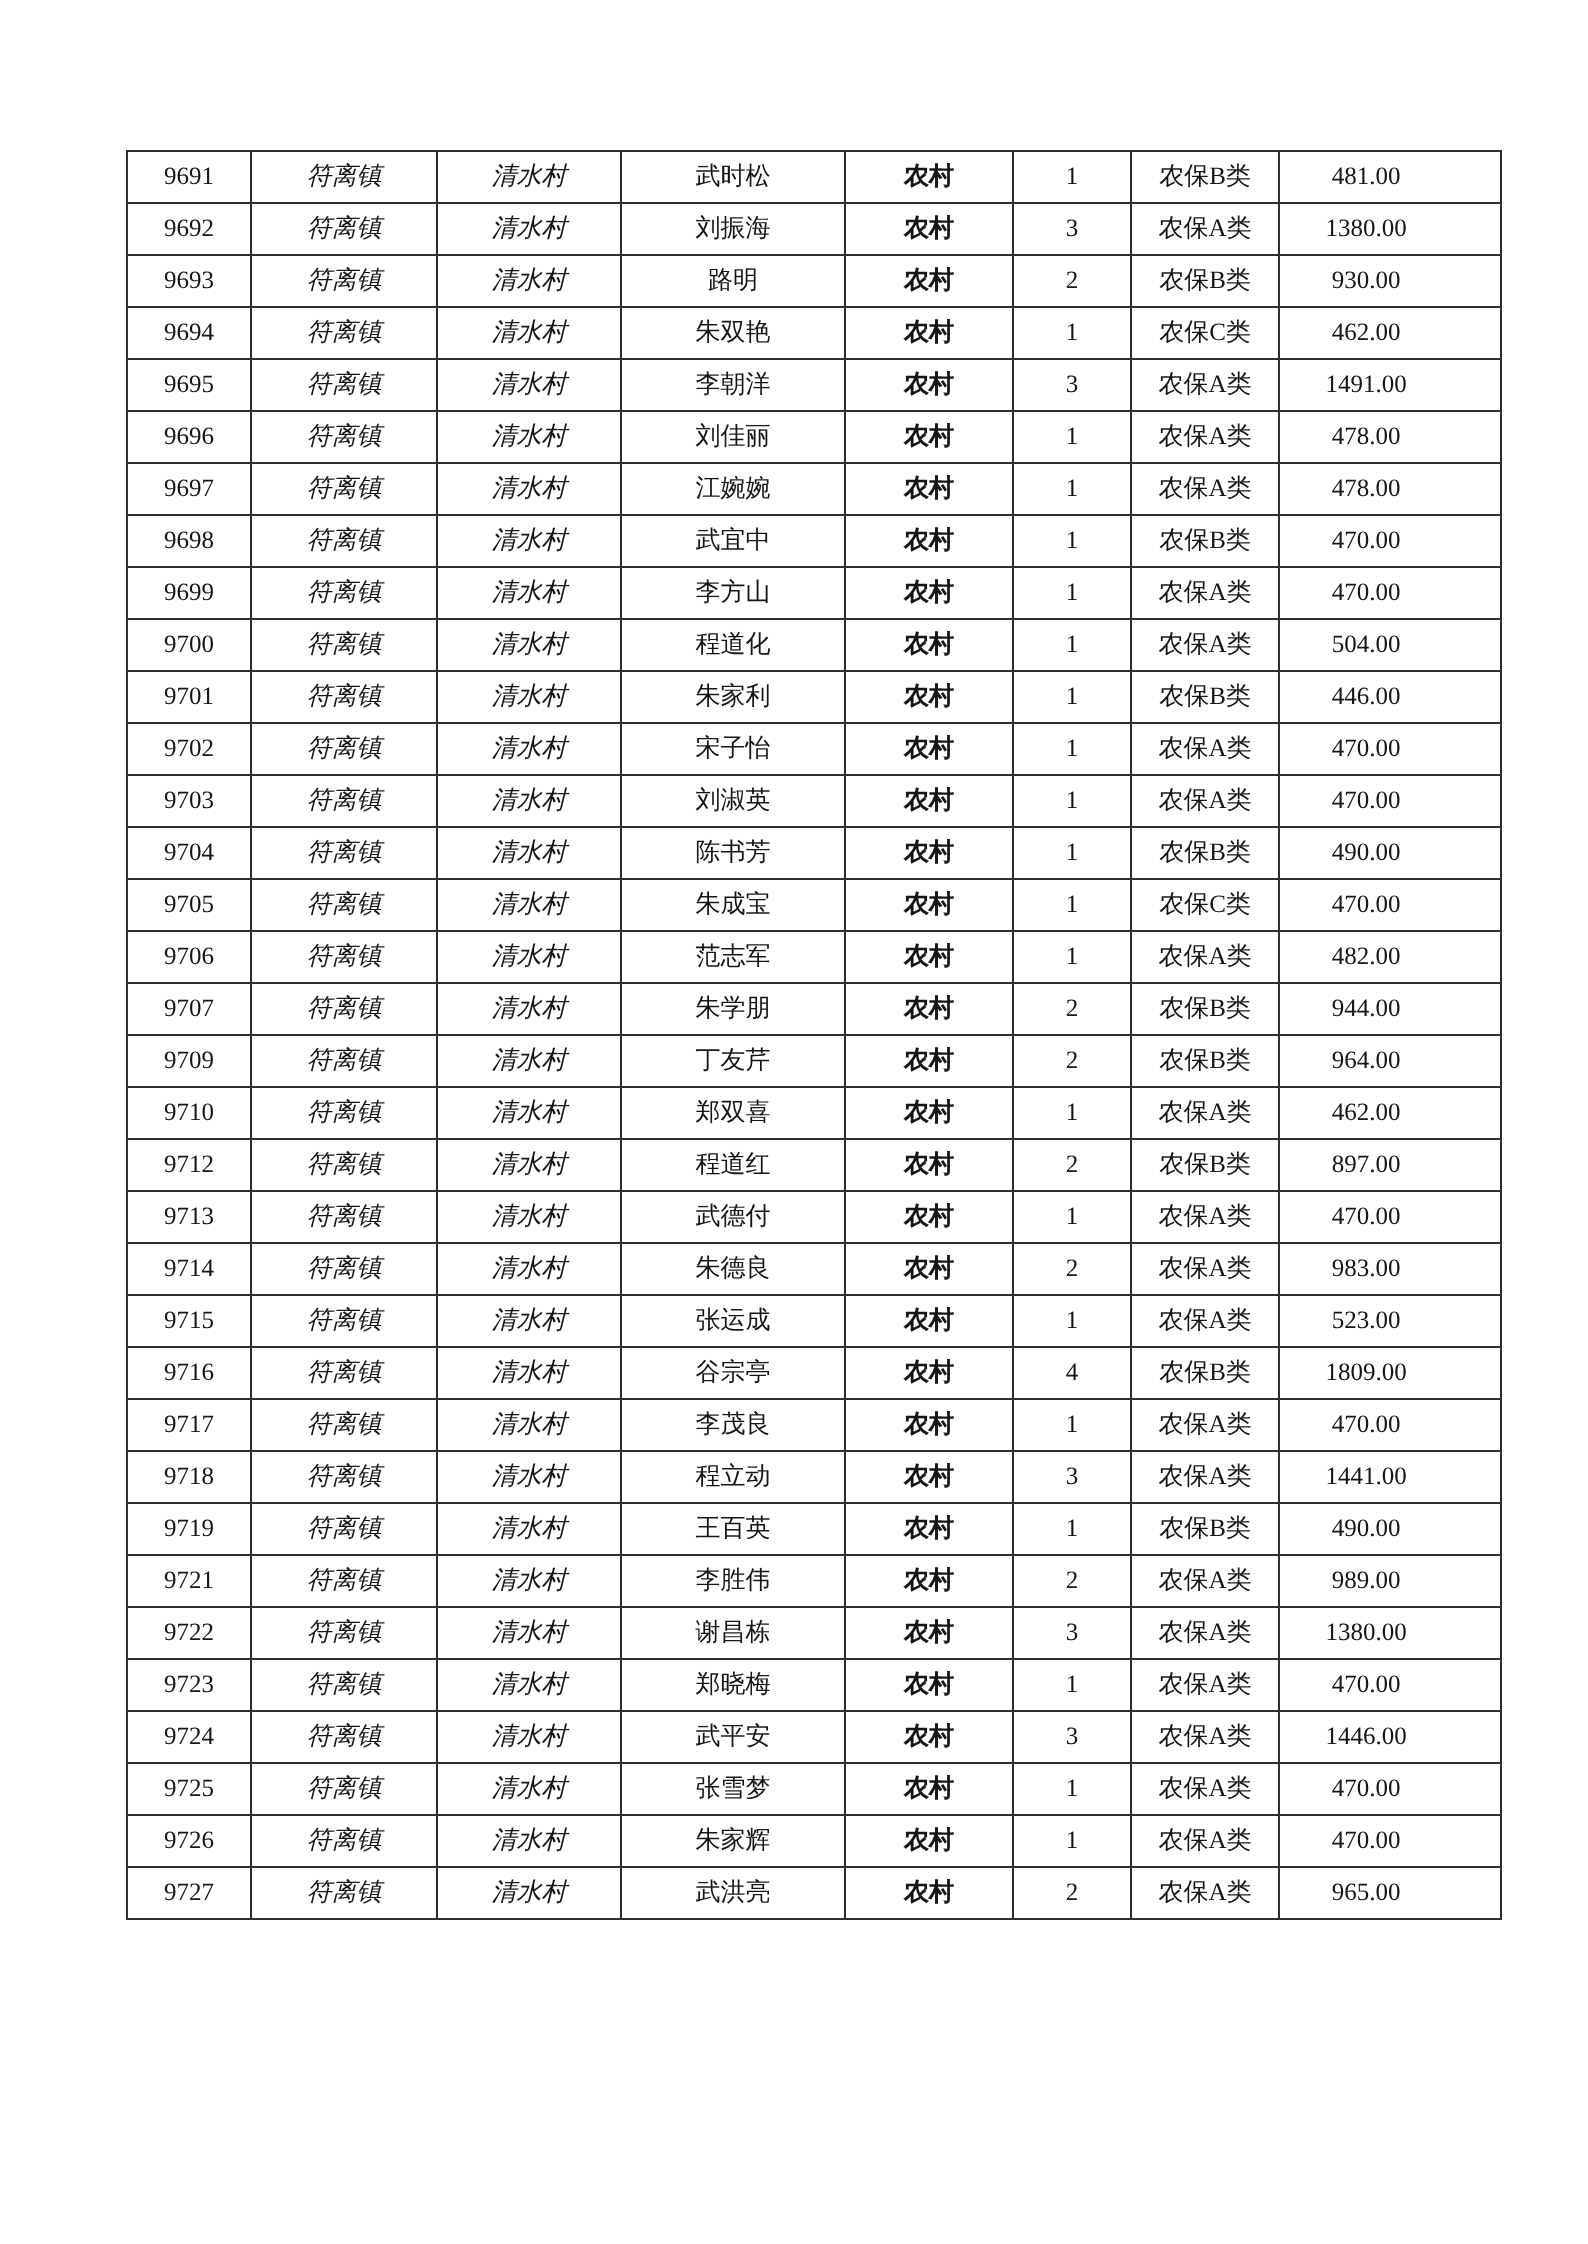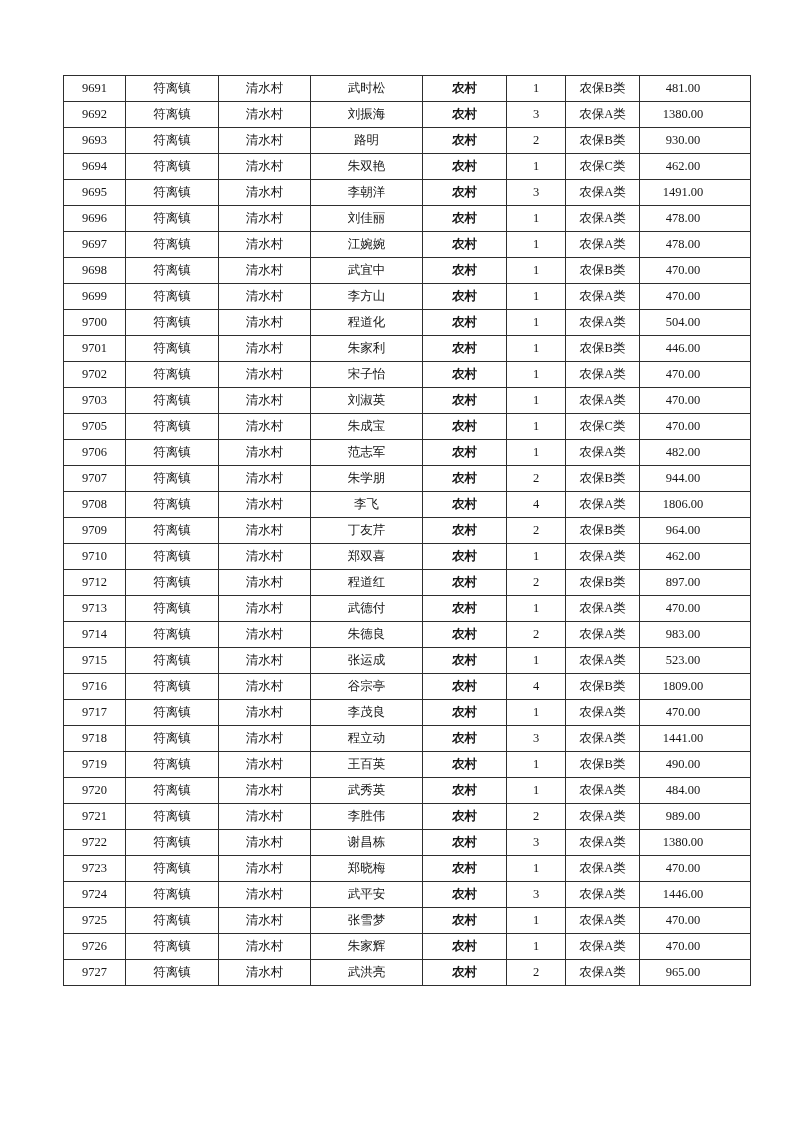--- a/index.html
+++ b/index.html
@@ -29,22 +29,22 @@
     height: 26px;
     font-size: 12.5px;
     line-height: 1;
     color: #151515;
     text-align: center;
     vertical-align: middle;
     white-space: nowrap;
     overflow: hidden;
   }
   .col-id       { width: 62px;  }
-  .col-town     { width: 93px;  }
-  .col-village  { width: 92px;  }
+  .col-town     { width: 93px; font-style: italic;  }
+  .col-village  { width: 92px; font-style: italic;  }
   .col-name     { width: 112px;  }
   .col-type     { width: 84px; font-weight: bold;  }
   .col-count    { width: 59px;  }
   .col-category { width: 74px; margin-left: 24px;  }
   .col-amount   { width: 111px; text-align: right; padding-right: 24px; }
 </style>
 </head>
 <body>
 
 <div class="page">
@@ -184,20 +184,30 @@
           <td class="col-id">9703</td>
           <td class="col-town">符离镇</td>
           <td class="col-village">清水村</td>
           <td class="col-name">刘淑英</td>
           <td class="col-type">农村</td>
           <td class="col-count">1</td>
           <td class="col-category">农保A类</td>
           <td class="col-amount">470.00</td>
         </tr>
         <tr>
+          <td class="col-id">9704</td>
+          <td class="col-town">符离镇</td>
+          <td class="col-village">清水村</td>
+          <td class="col-name">陈书芳</td>
+          <td class="col-type">农村</td>
+          <td class="col-count">1</td>
+          <td class="col-category">农保B类</td>
+          <td class="col-amount">490.00</td>
+        </tr>
+        <tr>
           <td class="col-id">9705</td>
           <td class="col-town">符离镇</td>
           <td class="col-village">清水村</td>
           <td class="col-name">朱成宝</td>
           <td class="col-type">农村</td>
           <td class="col-count">1</td>
           <td class="col-category">农保C类</td>
           <td class="col-amount">470.00</td>
         </tr>
         <tr>
@@ -214,96 +224,86 @@
           <td class="col-id">9707</td>
           <td class="col-town">符离镇</td>
           <td class="col-village">清水村</td>
           <td class="col-name">朱学朋</td>
           <td class="col-type">农村</td>
           <td class="col-count">2</td>
           <td class="col-category">农保B类</td>
           <td class="col-amount">944.00</td>
         </tr>
         <tr>
-          <td class="col-id">9708</td>
-          <td class="col-town">符离镇</td>
-          <td class="col-village">清水村</td>
-          <td class="col-name">李飞</td>
+          <td class="col-id">9709</td>
+          <td class="col-town">符离镇</td>
+          <td class="col-village">清水村</td>
+          <td class="col-name">丁友芹</td>
+          <td class="col-type">农村</td>
+          <td class="col-count">2</td>
+          <td class="col-category">农保B类</td>
+          <td class="col-amount">964.00</td>
+        </tr>
+        <tr>
+          <td class="col-id">9710</td>
+          <td class="col-town">符离镇</td>
+          <td class="col-village">清水村</td>
+          <td class="col-name">郑双喜</td>
+          <td class="col-type">农村</td>
+          <td class="col-count">1</td>
+          <td class="col-category">农保A类</td>
+          <td class="col-amount">462.00</td>
+        </tr>
+        <tr>
+          <td class="col-id">9712</td>
+          <td class="col-town">符离镇</td>
+          <td class="col-village">清水村</td>
+          <td class="col-name">程道红</td>
+          <td class="col-type">农村</td>
+          <td class="col-count">2</td>
+          <td class="col-category">农保B类</td>
+          <td class="col-amount">897.00</td>
+        </tr>
+        <tr>
+          <td class="col-id">9713</td>
+          <td class="col-town">符离镇</td>
+          <td class="col-village">清水村</td>
+          <td class="col-name">武德付</td>
+          <td class="col-type">农村</td>
+          <td class="col-count">1</td>
+          <td class="col-category">农保A类</td>
+          <td class="col-amount">470.00</td>
+        </tr>
+        <tr>
+          <td class="col-id">9714</td>
+          <td class="col-town">符离镇</td>
+          <td class="col-village">清水村</td>
+          <td class="col-name">朱德良</td>
+          <td class="col-type">农村</td>
+          <td class="col-count">2</td>
+          <td class="col-category">农保A类</td>
+          <td class="col-amount">983.00</td>
+        </tr>
+        <tr>
+          <td class="col-id">9715</td>
+          <td class="col-town">符离镇</td>
+          <td class="col-village">清水村</td>
+          <td class="col-name">张运成</td>
+          <td class="col-type">农村</td>
+          <td class="col-count">1</td>
+          <td class="col-category">农保A类</td>
+          <td class="col-amount">523.00</td>
+        </tr>
+        <tr>
+          <td class="col-id">9716</td>
+          <td class="col-town">符离镇</td>
+          <td class="col-village">清水村</td>
+          <td class="col-name">谷宗亭</td>
           <td class="col-type">农村</td>
           <td class="col-count">4</td>
-          <td class="col-category">农保A类</td>
-          <td class="col-amount">1806.00</td>
-        </tr>
-        <tr>
-          <td class="col-id">9709</td>
-          <td class="col-town">符离镇</td>
-          <td class="col-village">清水村</td>
-          <td class="col-name">丁友芹</td>
-          <td class="col-type">农村</td>
-          <td class="col-count">2</td>
-          <td class="col-category">农保B类</td>
-          <td class="col-amount">964.00</td>
-        </tr>
-        <tr>
-          <td class="col-id">9710</td>
-          <td class="col-town">符离镇</td>
-          <td class="col-village">清水村</td>
-          <td class="col-name">郑双喜</td>
-          <td class="col-type">农村</td>
-          <td class="col-count">1</td>
-          <td class="col-category">农保A类</td>
-          <td class="col-amount">462.00</td>
-        </tr>
-        <tr>
-          <td class="col-id">9712</td>
-          <td class="col-town">符离镇</td>
-          <td class="col-village">清水村</td>
-          <td class="col-name">程道红</td>
-          <td class="col-type">农村</td>
-          <td class="col-count">2</td>
-          <td class="col-category">农保B类</td>
-          <td class="col-amount">897.00</td>
-        </tr>
-        <tr>
-          <td class="col-id">9713</td>
-          <td class="col-town">符离镇</td>
-          <td class="col-village">清水村</td>
-          <td class="col-name">武德付</td>
-          <td class="col-type">农村</td>
-          <td class="col-count">1</td>
-          <td class="col-category">农保A类</td>
-          <td class="col-amount">470.00</td>
-        </tr>
-        <tr>
-          <td class="col-id">9714</td>
-          <td class="col-town">符离镇</td>
-          <td class="col-village">清水村</td>
-          <td class="col-name">朱德良</td>
-          <td class="col-type">农村</td>
-          <td class="col-count">2</td>
-          <td class="col-category">农保A类</td>
-          <td class="col-amount">983.00</td>
-        </tr>
-        <tr>
-          <td class="col-id">9715</td>
-          <td class="col-town">符离镇</td>
-          <td class="col-village">清水村</td>
-          <td class="col-name">张运成</td>
-          <td class="col-type">农村</td>
-          <td class="col-count">1</td>
-          <td class="col-category">农保A类</td>
-          <td class="col-amount">523.00</td>
-        </tr>
-        <tr>
-          <td class="col-id">9716</td>
-          <td class="col-town">符离镇</td>
-          <td class="col-village">清水村</td>
-          <td class="col-name">谷宗亭</td>
-          <td class="col-type">农村</td>
-          <td class="col-count">4</td>
           <td class="col-category">农保B类</td>
           <td class="col-amount">1809.00</td>
         </tr>
         <tr>
           <td class="col-id">9717</td>
           <td class="col-town">符离镇</td>
           <td class="col-village">清水村</td>
           <td class="col-name">李茂良</td>
           <td class="col-type">农村</td>
           <td class="col-count">1</td>
@@ -322,30 +322,20 @@
         </tr>
         <tr>
           <td class="col-id">9719</td>
           <td class="col-town">符离镇</td>
           <td class="col-village">清水村</td>
           <td class="col-name">王百英</td>
           <td class="col-type">农村</td>
           <td class="col-count">1</td>
           <td class="col-category">农保B类</td>
           <td class="col-amount">490.00</td>
-        </tr>
-        <tr>
-          <td class="col-id">9720</td>
-          <td class="col-town">符离镇</td>
-          <td class="col-village">清水村</td>
-          <td class="col-name">武秀英</td>
-          <td class="col-type">农村</td>
-          <td class="col-count">1</td>
-          <td class="col-category">农保A类</td>
-          <td class="col-amount">484.00</td>
         </tr>
         <tr>
           <td class="col-id">9721</td>
           <td class="col-town">符离镇</td>
           <td class="col-village">清水村</td>
           <td class="col-name">李胜伟</td>
           <td class="col-type">农村</td>
           <td class="col-count">2</td>
           <td class="col-category">农保A类</td>
           <td class="col-amount">989.00</td>

